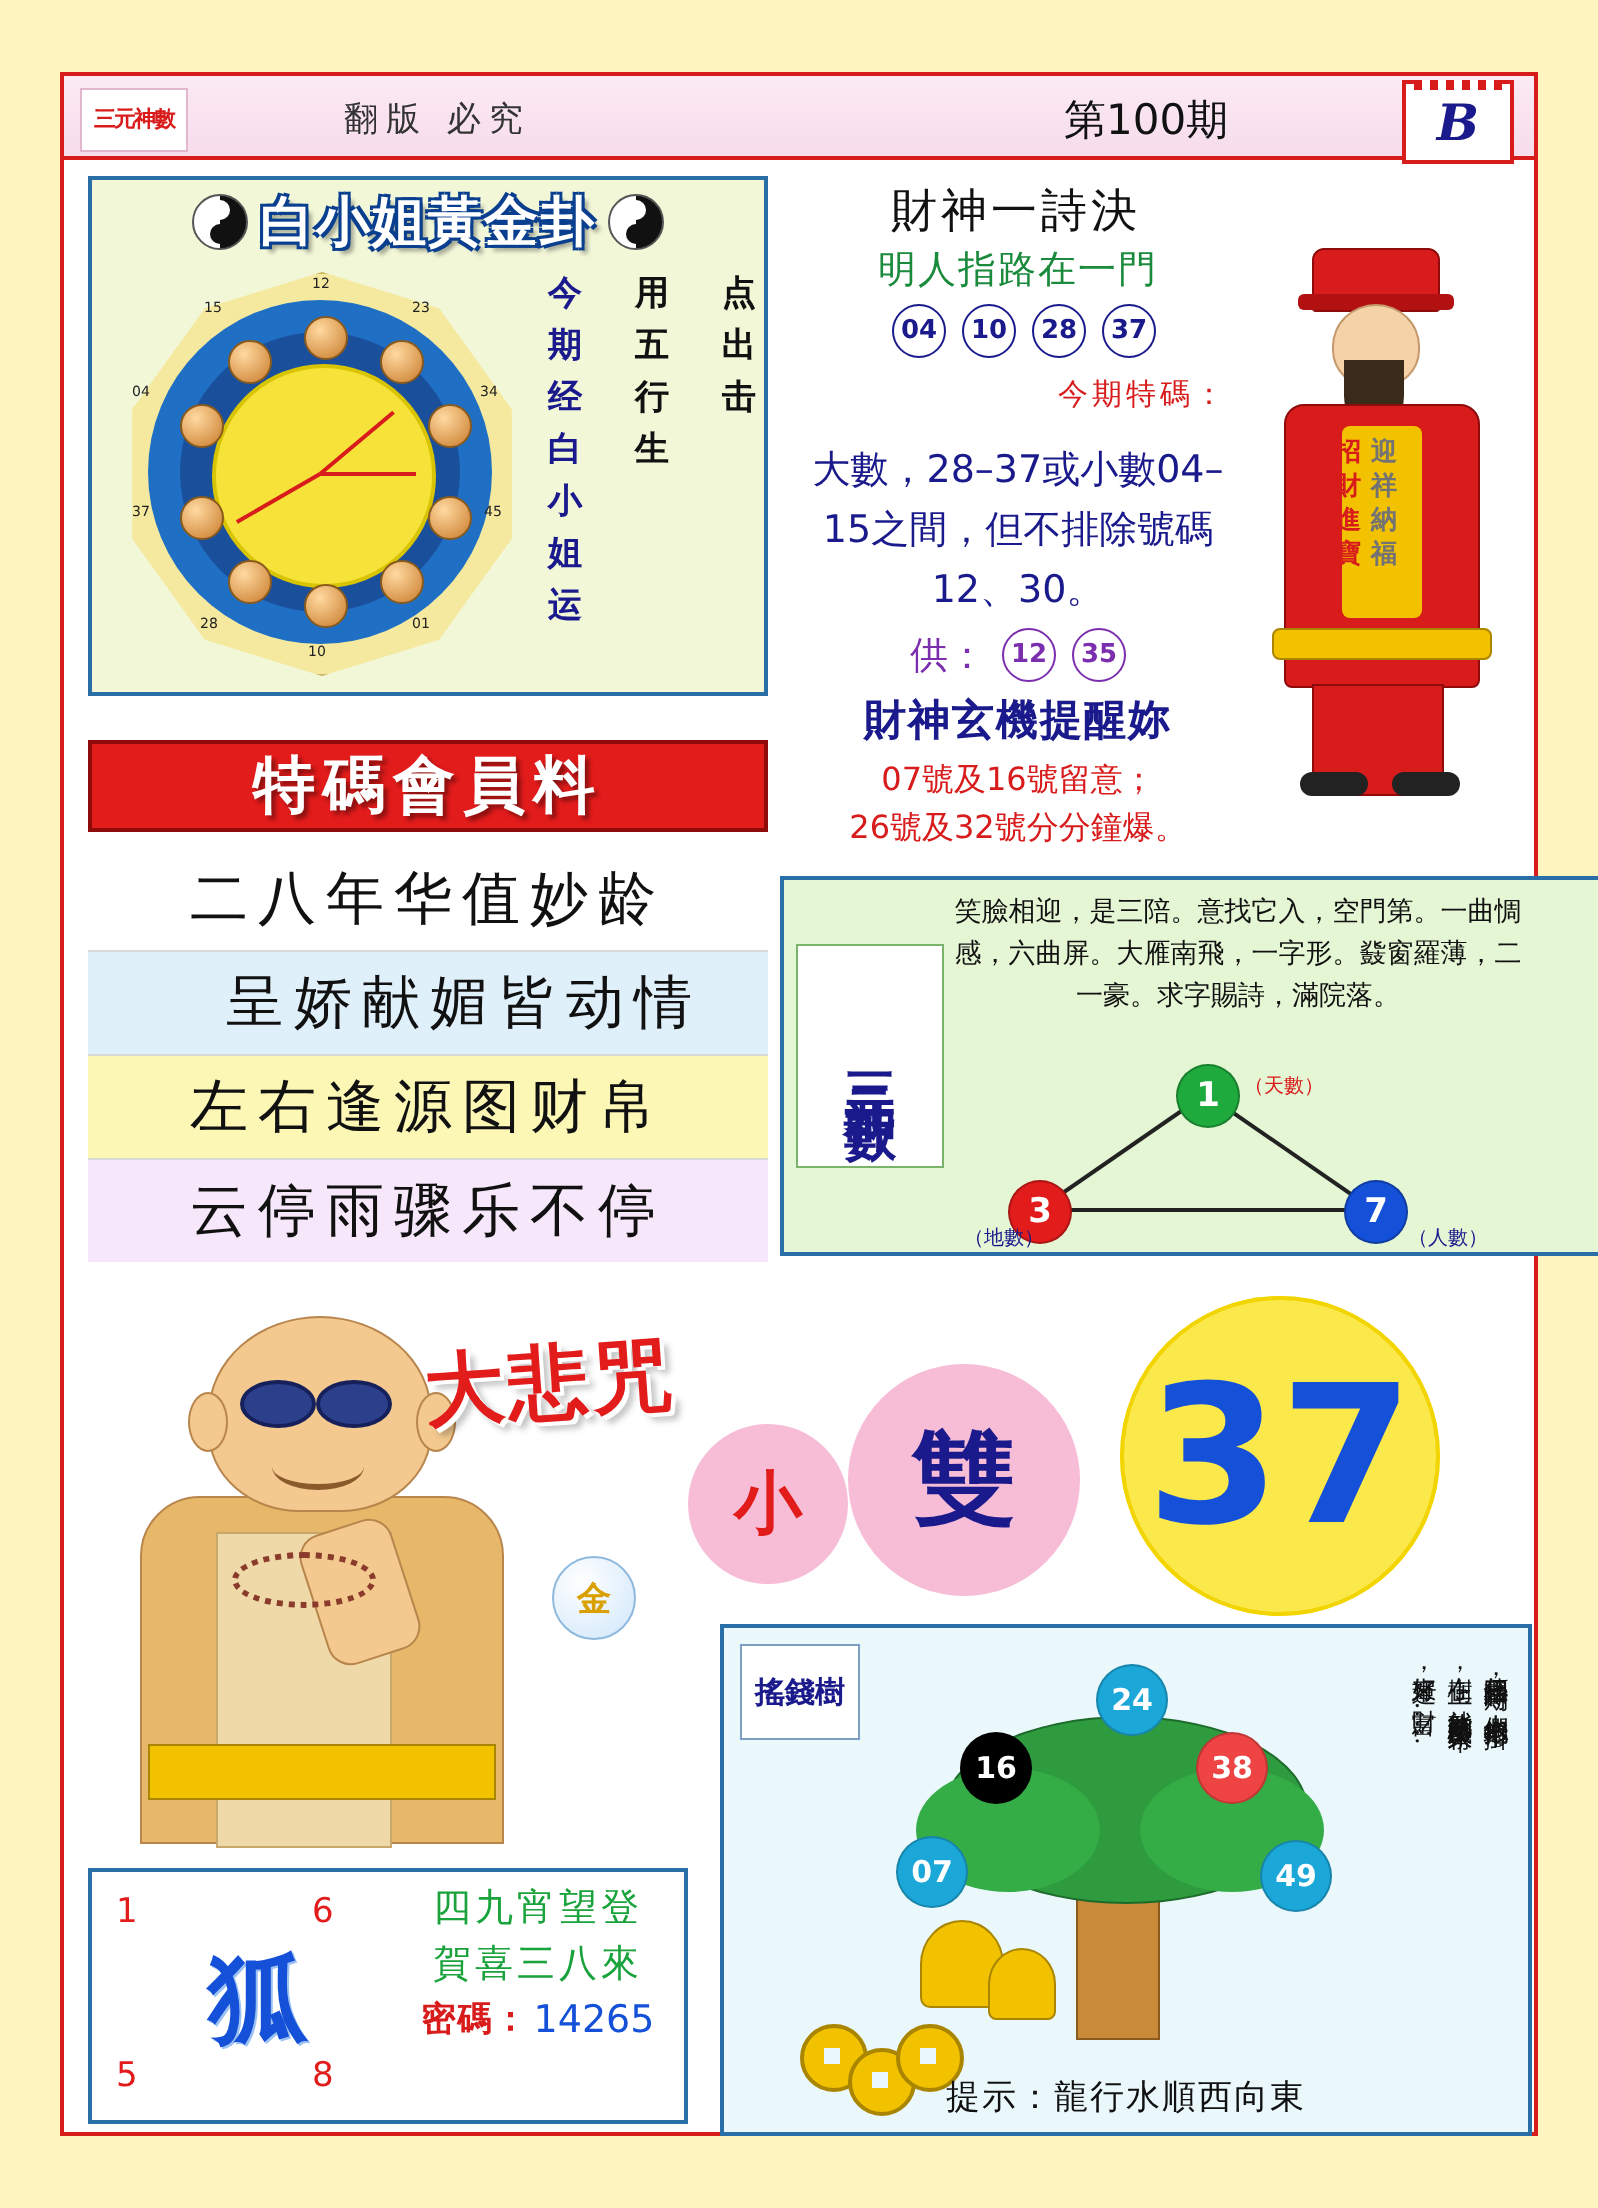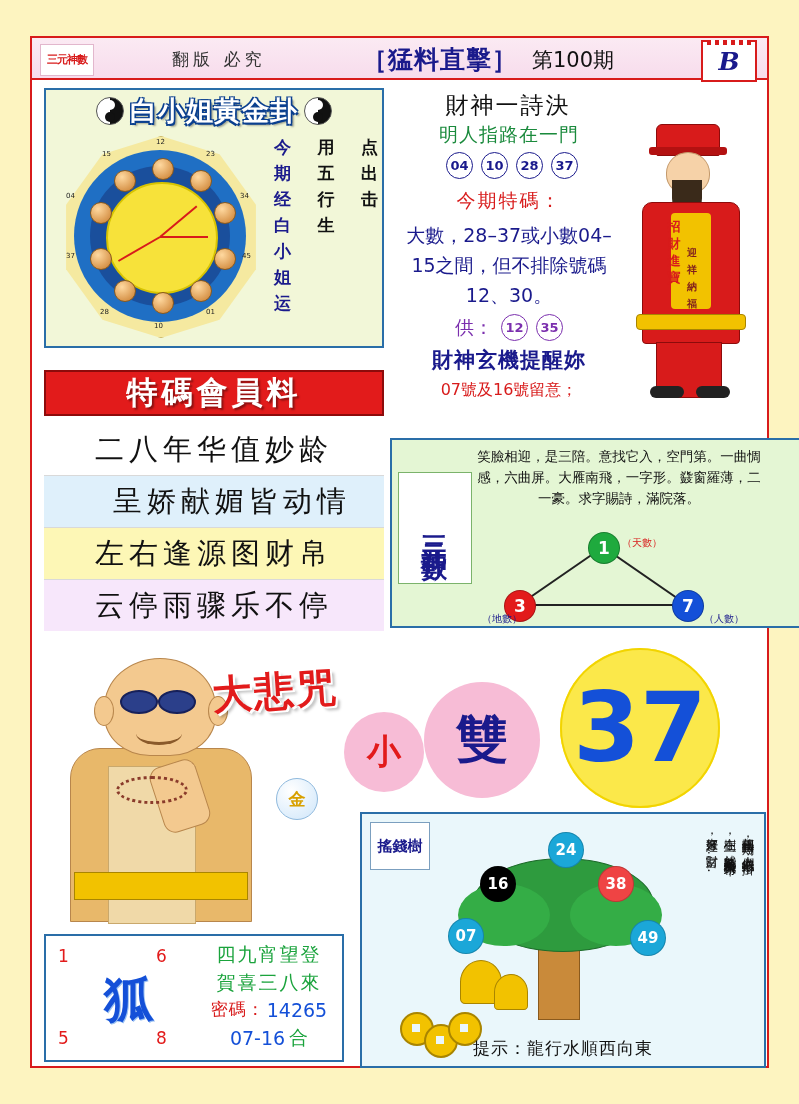--- a/index.html
+++ b/index.html
@@ -160,22 +160,22 @@
     font-size:19px;color:#1a8a3c;letter-spacing:1px;
   }
   .balls{
     position:absolute;left:22px;top:64px;width:200px;display:flex;gap:8px;justify-content:center;
   }
   .ball{
     width:25px;height:25px;border-radius:50%;border:1.5px solid #1a1a8c;background:#fff;
     display:flex;align-items:center;justify-content:center;font-size:13px;color:#1a1a8c;font-weight:bold;
   }
   .god-line2{
-    position:absolute;left:14px;top:100px;width:210px;text-align:center;
-    font-size:19px;color:#d81b1b;letter-spacing:2px;
+    position:absolute;left:14px;top:100px;width:210px;text-align:right;
+    font-size:15px;color:#d81b1b;letter-spacing:2px;
   }
   .god-body{
     position:absolute;left:8px;top:132px;width:222px;text-align:center;
     font-size:19px;color:#1a1a8c;line-height:30px;
   }
   .god-supply{
     position:absolute;left:12px;top:226px;width:214px;display:flex;align-items:center;justify-content:center;gap:8px;
   }
   .god-supply .lbl{font-size:19px;color:#7b2fae;}
   .ball2{width:25px;height:25px;border-radius:50%;border:1.5px solid #7b2fae;background:#fff;
@@ -198,21 +198,21 @@
   .gf-face{position:absolute;left:44px;top:34px;width:42px;height:40px;background:#f6d2a8;border-radius:50% 50% 45% 45%;
     border:1px solid #c49a6c;}
   .gf-beard{position:absolute;left:50px;top:62px;width:30px;height:36px;background:#3a2a1a;border-radius:0 0 50% 50%;}
   .gf-body{position:absolute;left:20px;top:84px;width:96px;height:140px;background:#d81b1b;border:1px solid #8d0b0b;
     border-radius:10px 10px 4px 4px;}
   .gf-body:before{content:"";position:absolute;left:28px;top:10px;width:40px;height:96px;background:#f2c200;border-radius:4px;}
   .gf-belt{position:absolute;left:14px;top:196px;width:108px;height:14px;background:#f2c200;border:1px solid #a98500;border-radius:4px;}
   .gf-legs{position:absolute;left:34px;top:224px;width:64px;height:54px;background:#d81b1b;border:1px solid #8d0b0b;}
   .gf-shoe{position:absolute;top:268px;width:34px;height:12px;background:#222;border-radius:6px;}
   .gf-txt{position:absolute;left:44px;top:100px;width:16px;color:#d81b1b;font-size:13px;font-weight:bold;line-height:17px;text-align:center;}
-  .gf-txt2{position:absolute;left:62px;top:100px;width:16px;color:#7f1d1d;font-size:10px;font-weight:bold;line-height:17px;text-align:center;margin-top:26px;}
+  .gf-txt2{position:absolute;left:62px;top:100px;width:16px;color:#737373;font-size:13px;font-weight:bold;line-height:17px;text-align:center;}
 
   
   .panel-sanyuan{
     position:absolute;left:390px;top:438px;width:434px;height:190px;
     background:#e4f6d4;border:2px solid #2a6ea8;box-sizing:border-box;
   }
   .sy-badge{
     position:absolute;left:6px;top:32px;width:72px;height:110px;
     background:#ffffff;border:1px solid #7bb36b;
     display:flex;align-items:center;justify-content:center;
@@ -346,38 +346,37 @@
     display:flex;align-items:center;justify-content:center;
     font-size:50px;color:#1450d8;font-family:"DejaVu Serif",serif;font-weight:bold;
     text-shadow:1px 1px 0 #9bc2f2;
   }
   .fox-right{
     position:absolute;left:152px;top:4px;width:142px;height:118px;
   }
   .fr-l1{font-size:19px;color:#1aa33c;letter-spacing:2px;text-align:center;line-height:28px;}
   .fr-l2{font-size:19px;color:#1aa33c;letter-spacing:2px;text-align:center;line-height:28px;}
   .fr-pw{display:flex;align-items:center;justify-content:center;gap:2px;margin-top:2px;}
-  .fr-pw .k{font-size:17px;color:#d81b1b;letter-spacing:1px;}
+  .fr-pw .k{font-size:17px;color:#d81b1b;letter-spacing:1px;font-weight:bold;}
   .fr-pw .v{font-size:19px;color:#1450d8;}
   .fr-bot{display:flex;align-items:center;justify-content:center;gap:4px;margin-top:4px;}
   .fr-bot .a{font-size:19px;color:#1450d8;}
   .fr-bot .b{font-size:19px;color:#1aa33c;}
 </style>
 </head>
 <body>
 
 <div class="page">
   <div class="frame"></div>
 
   <div class="header">
     <div class="logo-badge">
       <span>三元神數</span>
     </div>
     <div class="hdr-sub">翻版 必究</div>
-    <div class="hdr-title">［猛料直擊］</div>
     <div class="hdr-issue">第100期</div>
     <div class="hdr-b">
       <div class="tabs"></div>
       <i>B</i>
     </div>
   </div>
 
   <div class="panel-wheel">
     <div class="wheel-title">
       <div class="yy"></div>
@@ -460,20 +459,21 @@
     <div class="god-line2">今期特碼：</div>
     <div class="god-body">大數，28–37或小數04–15之間，但不排除號碼12、30。</div>
     <div class="god-supply">
       <span class="lbl">供：</span>
       <div class="ball2">12</div>
       <div class="ball2">35</div>
     </div>
     <div class="god-note-t">財神玄機提醒妳</div>
     <div class="god-note">
       <div>07號及16號留意；</div>
+      <div>26號及32號分分鐘爆。</div>
     </div>
     <div class="god-fig">
       <div class="gf-hat"></div>
       <div class="gf-face"></div>
       <div class="gf-beard"></div>
       <div class="gf-body"></div>
       <div class="gf-txt">招財進寶</div>
       <div class="gf-txt2">迎祥納福</div>
       <div class="gf-belt"></div>
       <div class="gf-legs"></div>
@@ -563,19 +563,15 @@
     <div class="fx-n n5">5</div>
     <div class="fx-n n8">8</div>
     <div class="fox-char">狐</div>
     <div class="fox-right">
       <div class="fr-l1">四九宵望登</div>
       <div class="fr-l2">賀喜三八來</div>
       <div class="fr-pw">
         <span class="k">密碼：</span>
         <span class="v">14265</span>
       </div>
-      <div class="fr-bot">
-        <span class="a">07-16</span>
-        <span class="b">合</span>
-      </div>
     </div>
   </div>
 </div>
 
 </body></html>

